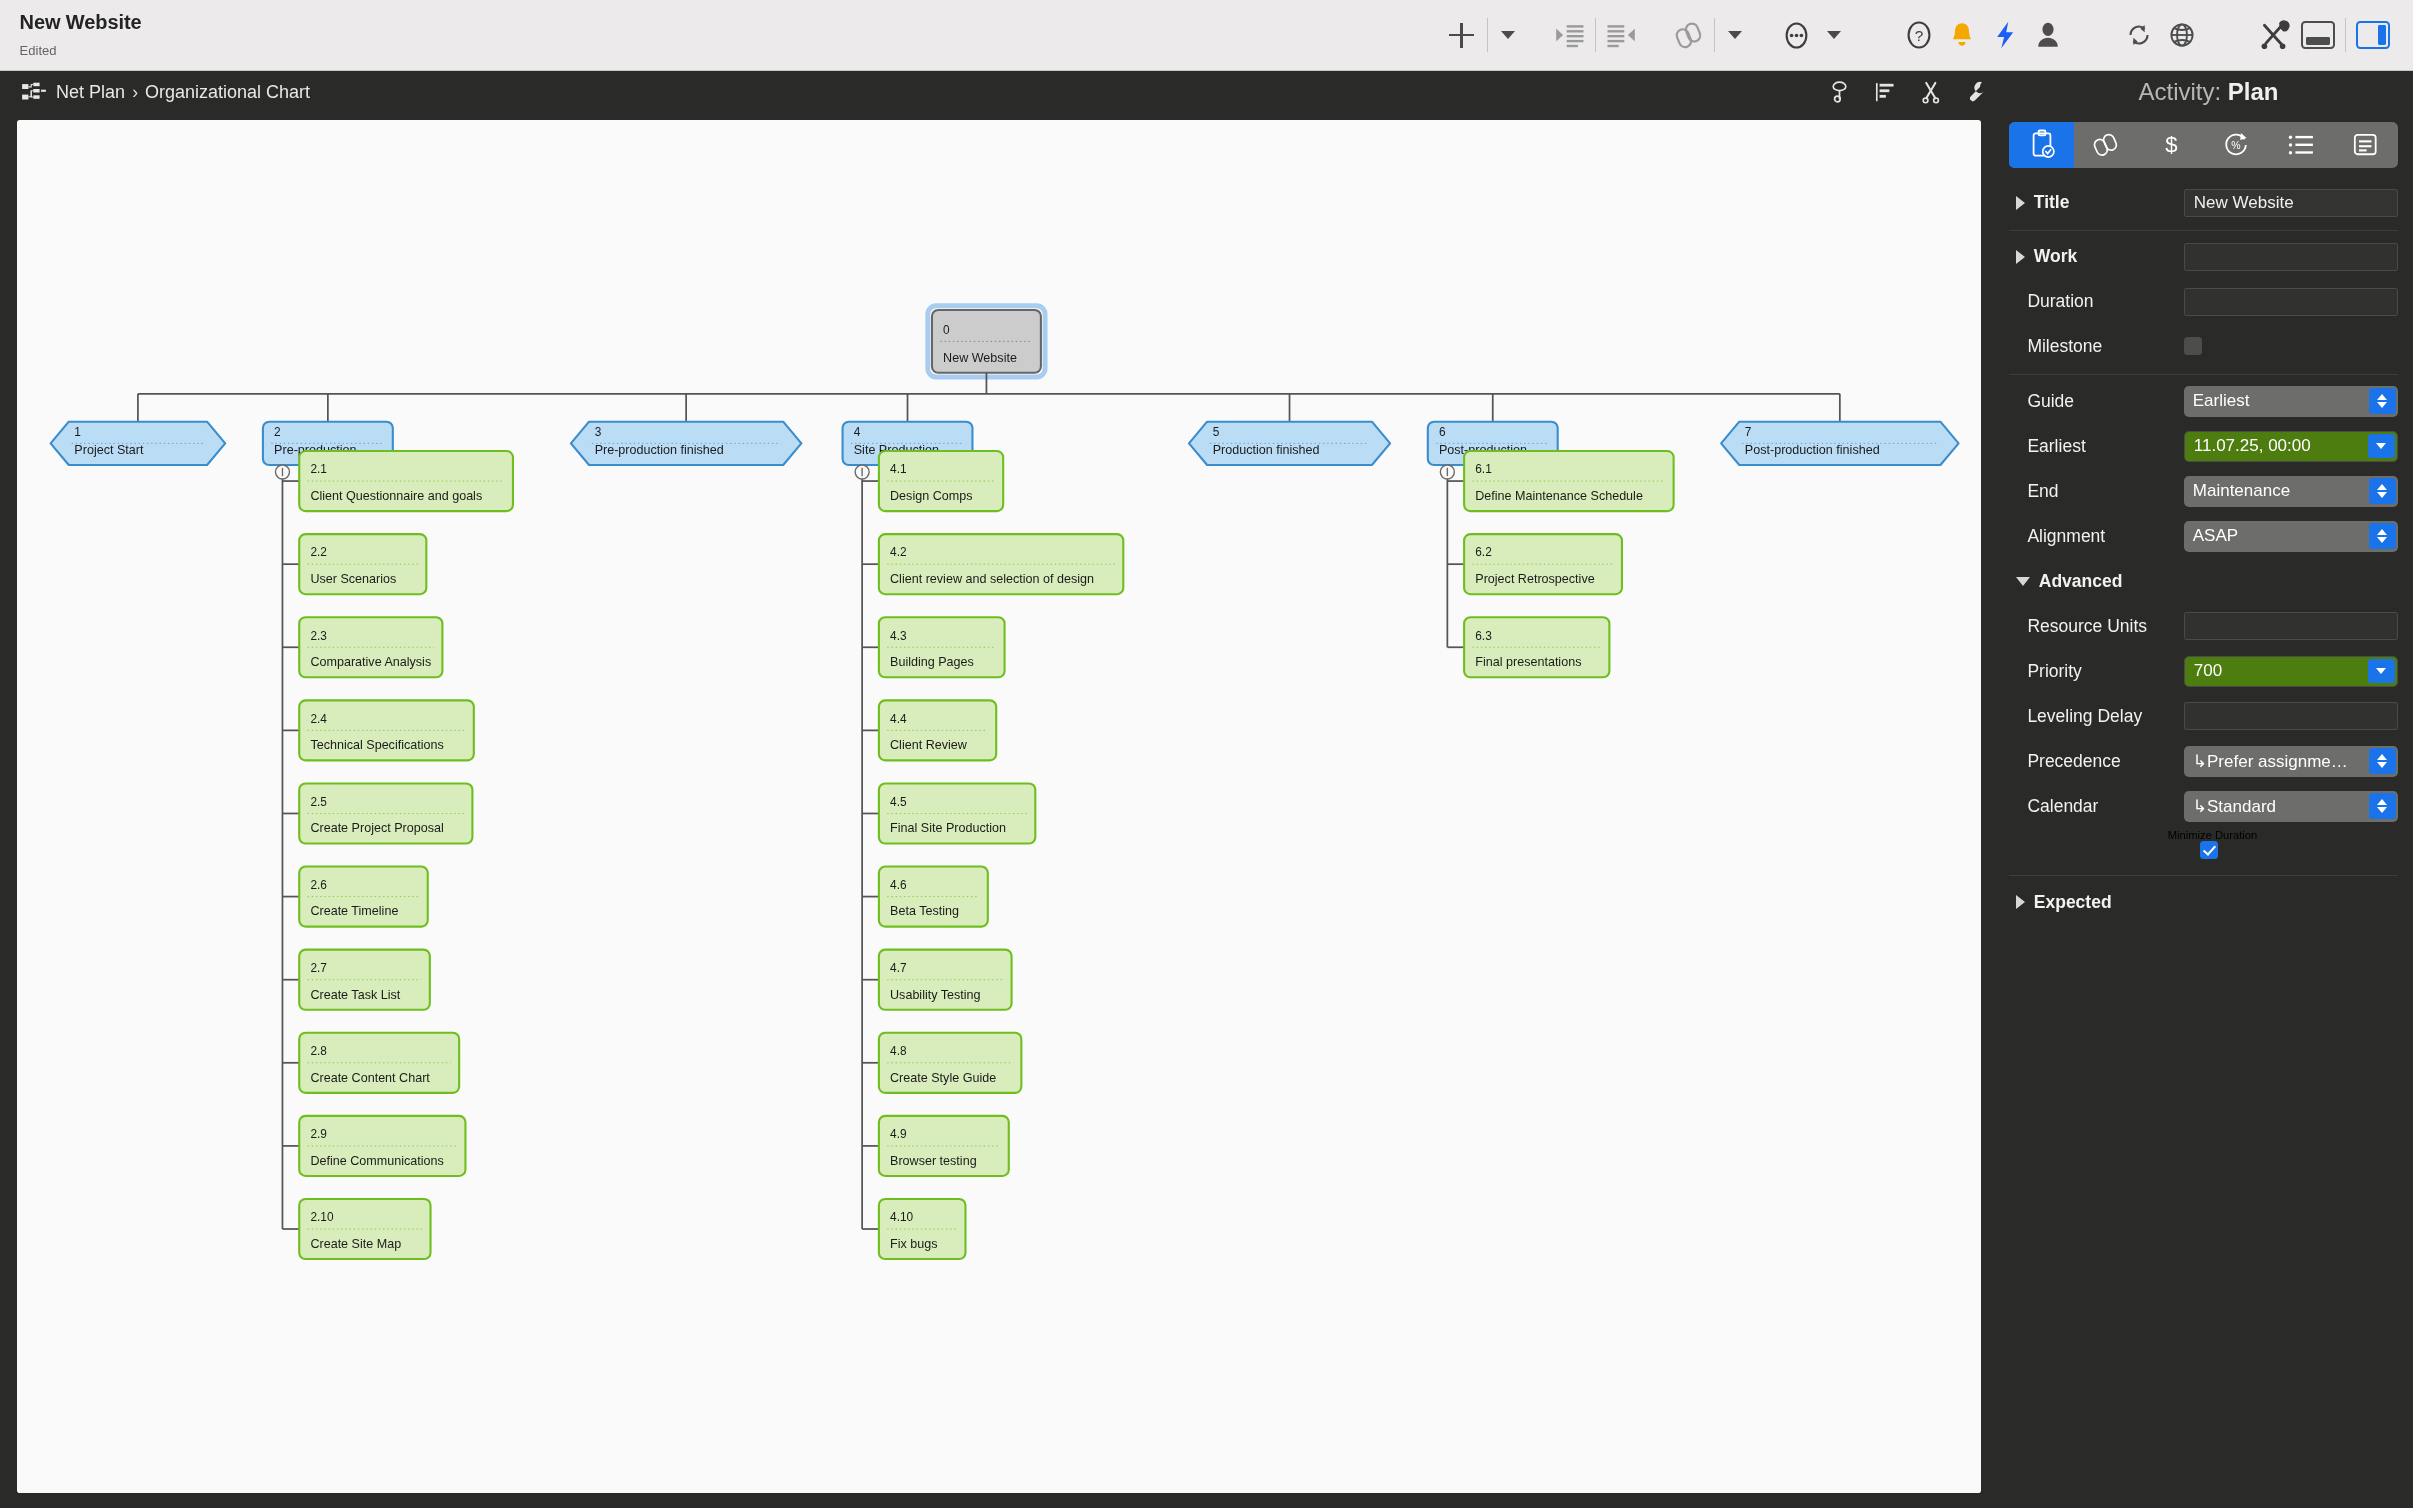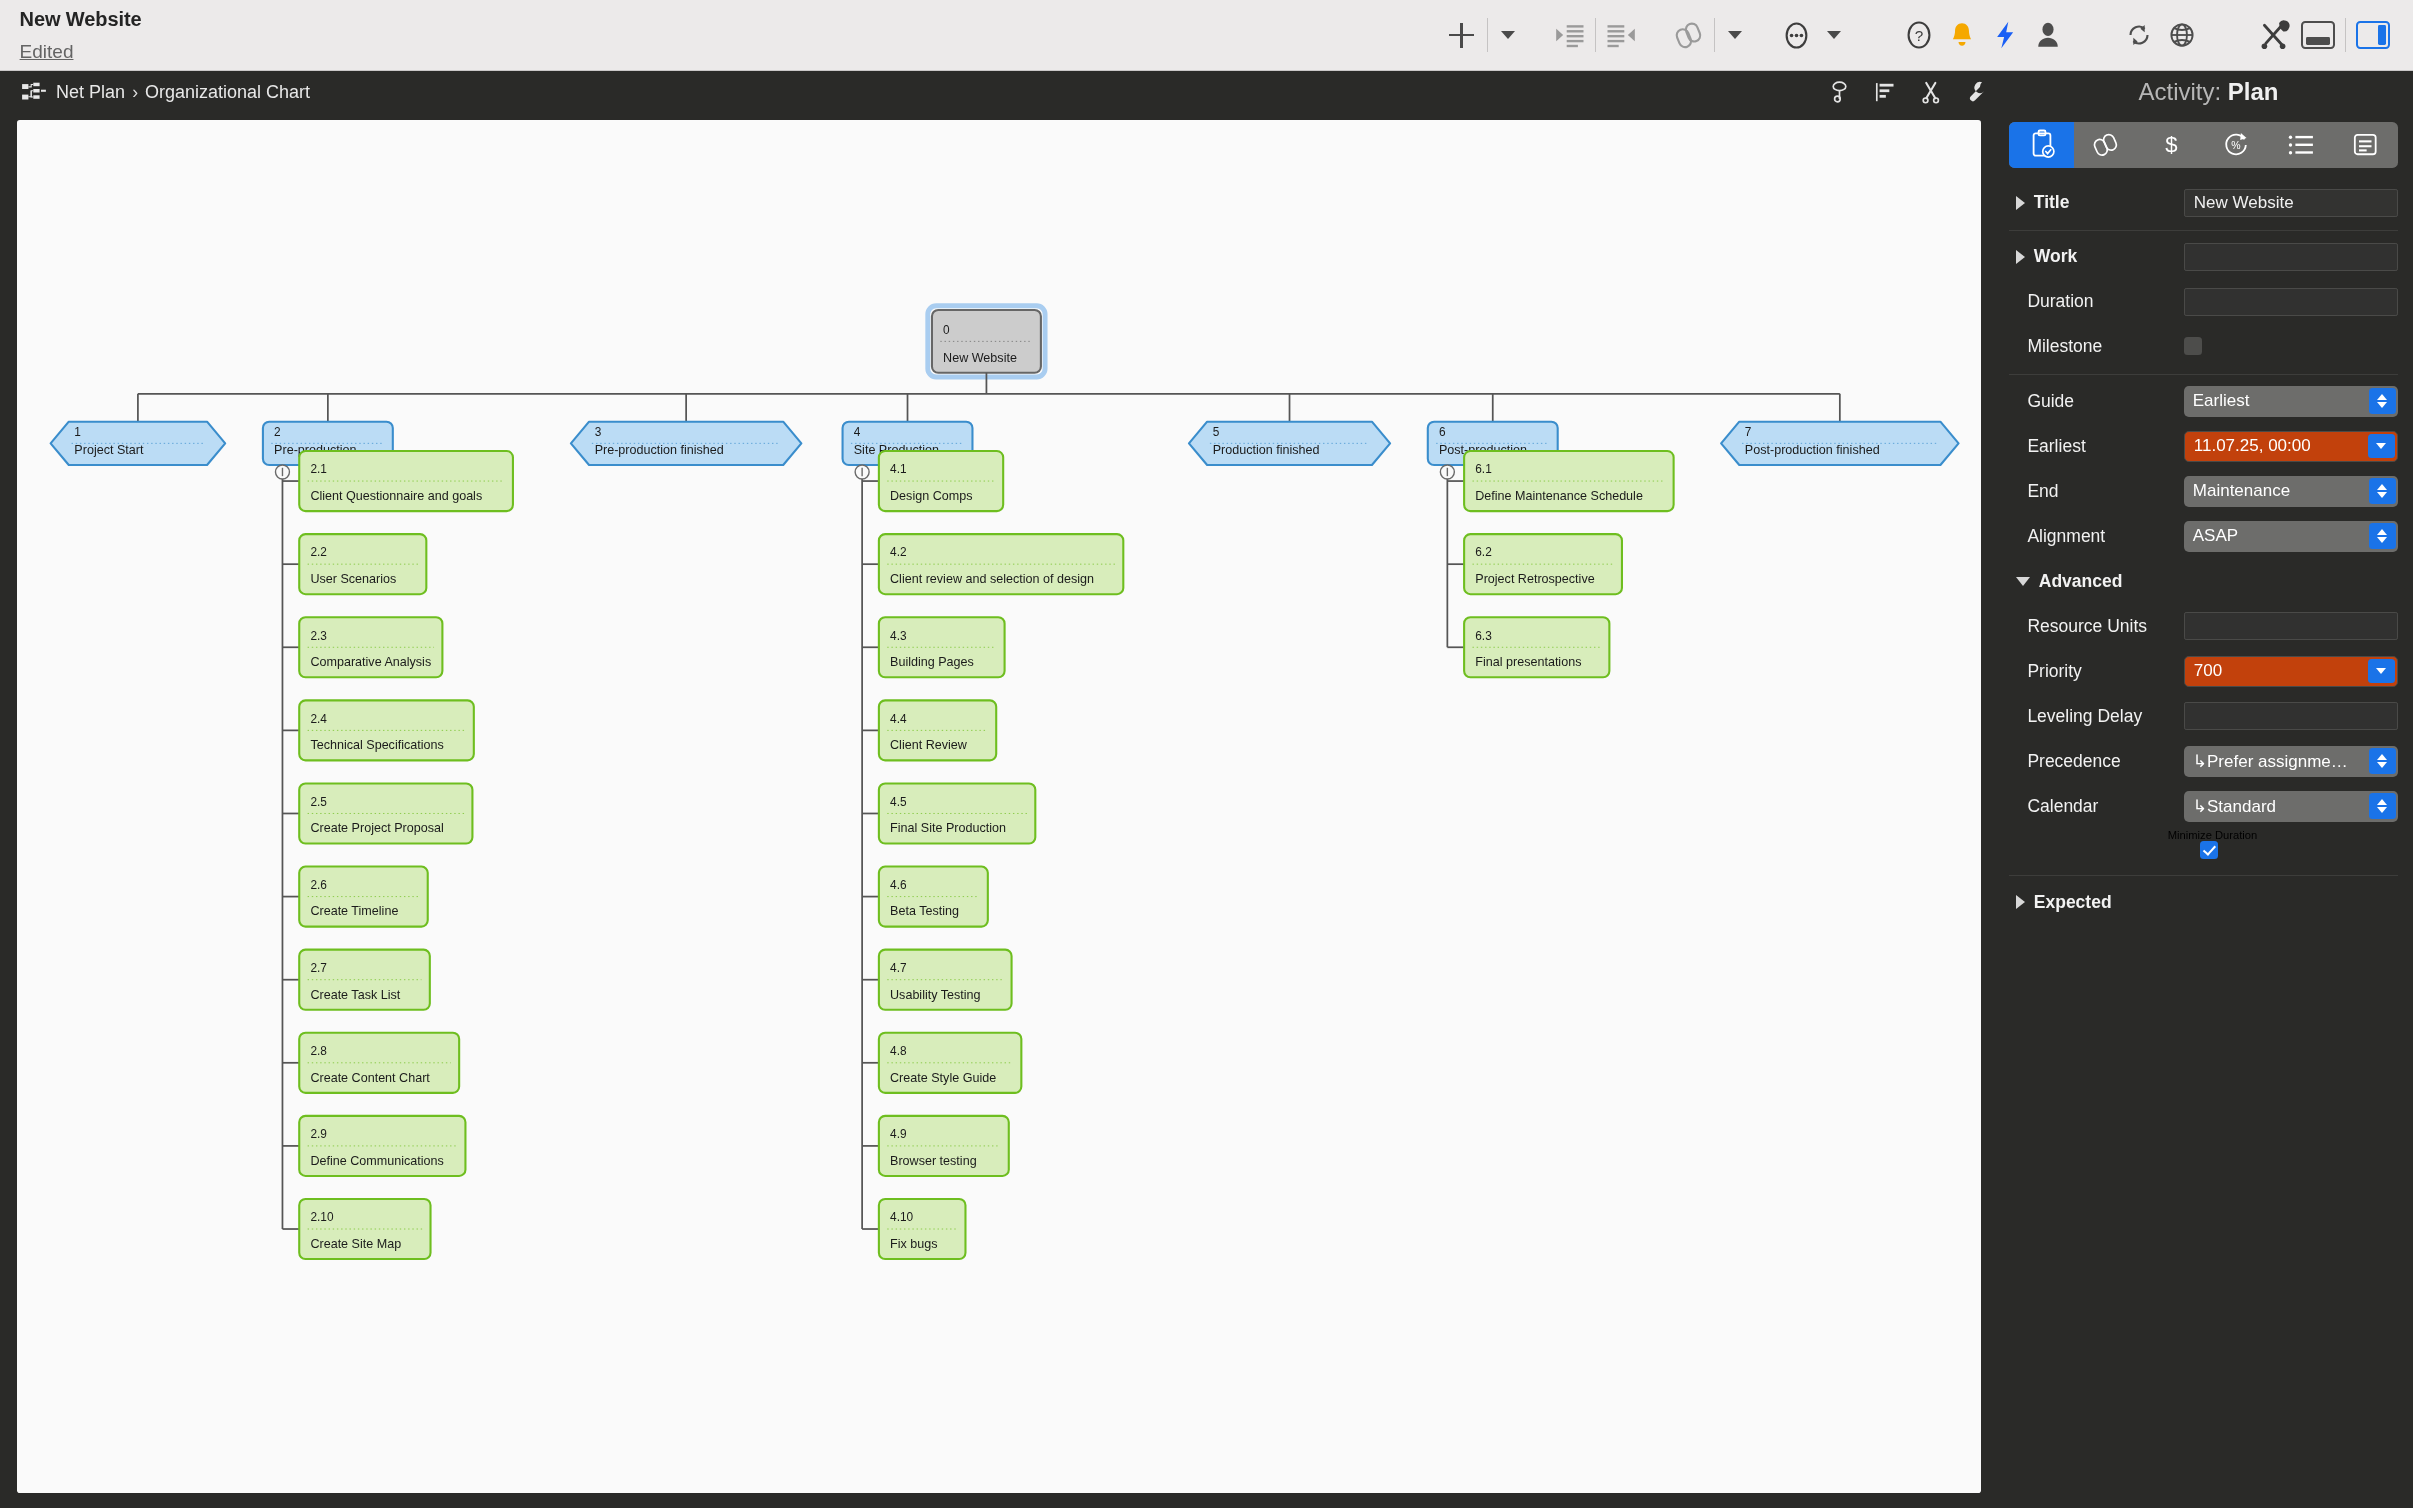--- a/index.html
+++ b/index.html
@@ -13,21 +13,21 @@
   
   .titlebar {
     position: absolute; left: 0; top: 0;
     width: 2413px; height: 71px;
     background: #eceaea;
     border-bottom: 0.7px solid #c9c7c7;
     display: flex; align-items: center;
   }
   .title-block { margin-left: 19.6px; line-height: 1.15; }
   .doc-title { font-size: 20px; font-weight: bold; color: #242424; letter-spacing: -0.1px; }
-  .doc-sub { font-size: 19px; color: #646464; margin-top: 10px; text-decoration: underline; }
+  .doc-sub { font-size: 13px; color: #646464; margin-top: 10px; }
 
   .tb-right {
     margin-left: auto; display: flex; align-items: center;
     height: 100%; padding-right: 17px; gap: 0px;
   }
   .tb-btn {
     width: 43px; height: 49px; display: flex;
     align-items: center; justify-content: center;
     color: #4d4d4d;
   }
@@ -147,21 +147,21 @@
     display: flex; align-items: center; padding: 0 8.4px;
   }
   .field.empty { background: #313130; }
 
   .combo {
     flex: 1; height: 31px; border-radius: 4.9px;
     background: #6d6d6b;
     display: flex; align-items: center; position: relative;
     font-size: 17px; color: #ffffff; padding: 0 8.4px;
   }
-  .combo.dark { background: #c2410c; border: 0.7px solid #4a4a48; }
+  .combo.dark { background: #4d7c0f; border: 0.7px solid #4a4a48; }
   .stepper {
     position: absolute; right: 2.1px; top: 2.1px; bottom: 2.1px; width: 26.5px;
     background: #1a73e8; border-radius: 3.5px;
     display: flex; flex-direction: column; align-items: center; justify-content: center;
     gap: 2.1px;
   }
   .up-ar { width:0;height:0;border-left:5.6px solid transparent;border-right:5.6px solid transparent;border-bottom:6.3px solid #fff;}
   .dn-ar { width:0;height:0;border-left:5.6px solid transparent;border-right:5.6px solid transparent;border-top:6.3px solid #fff;}
 
   .cbox {

